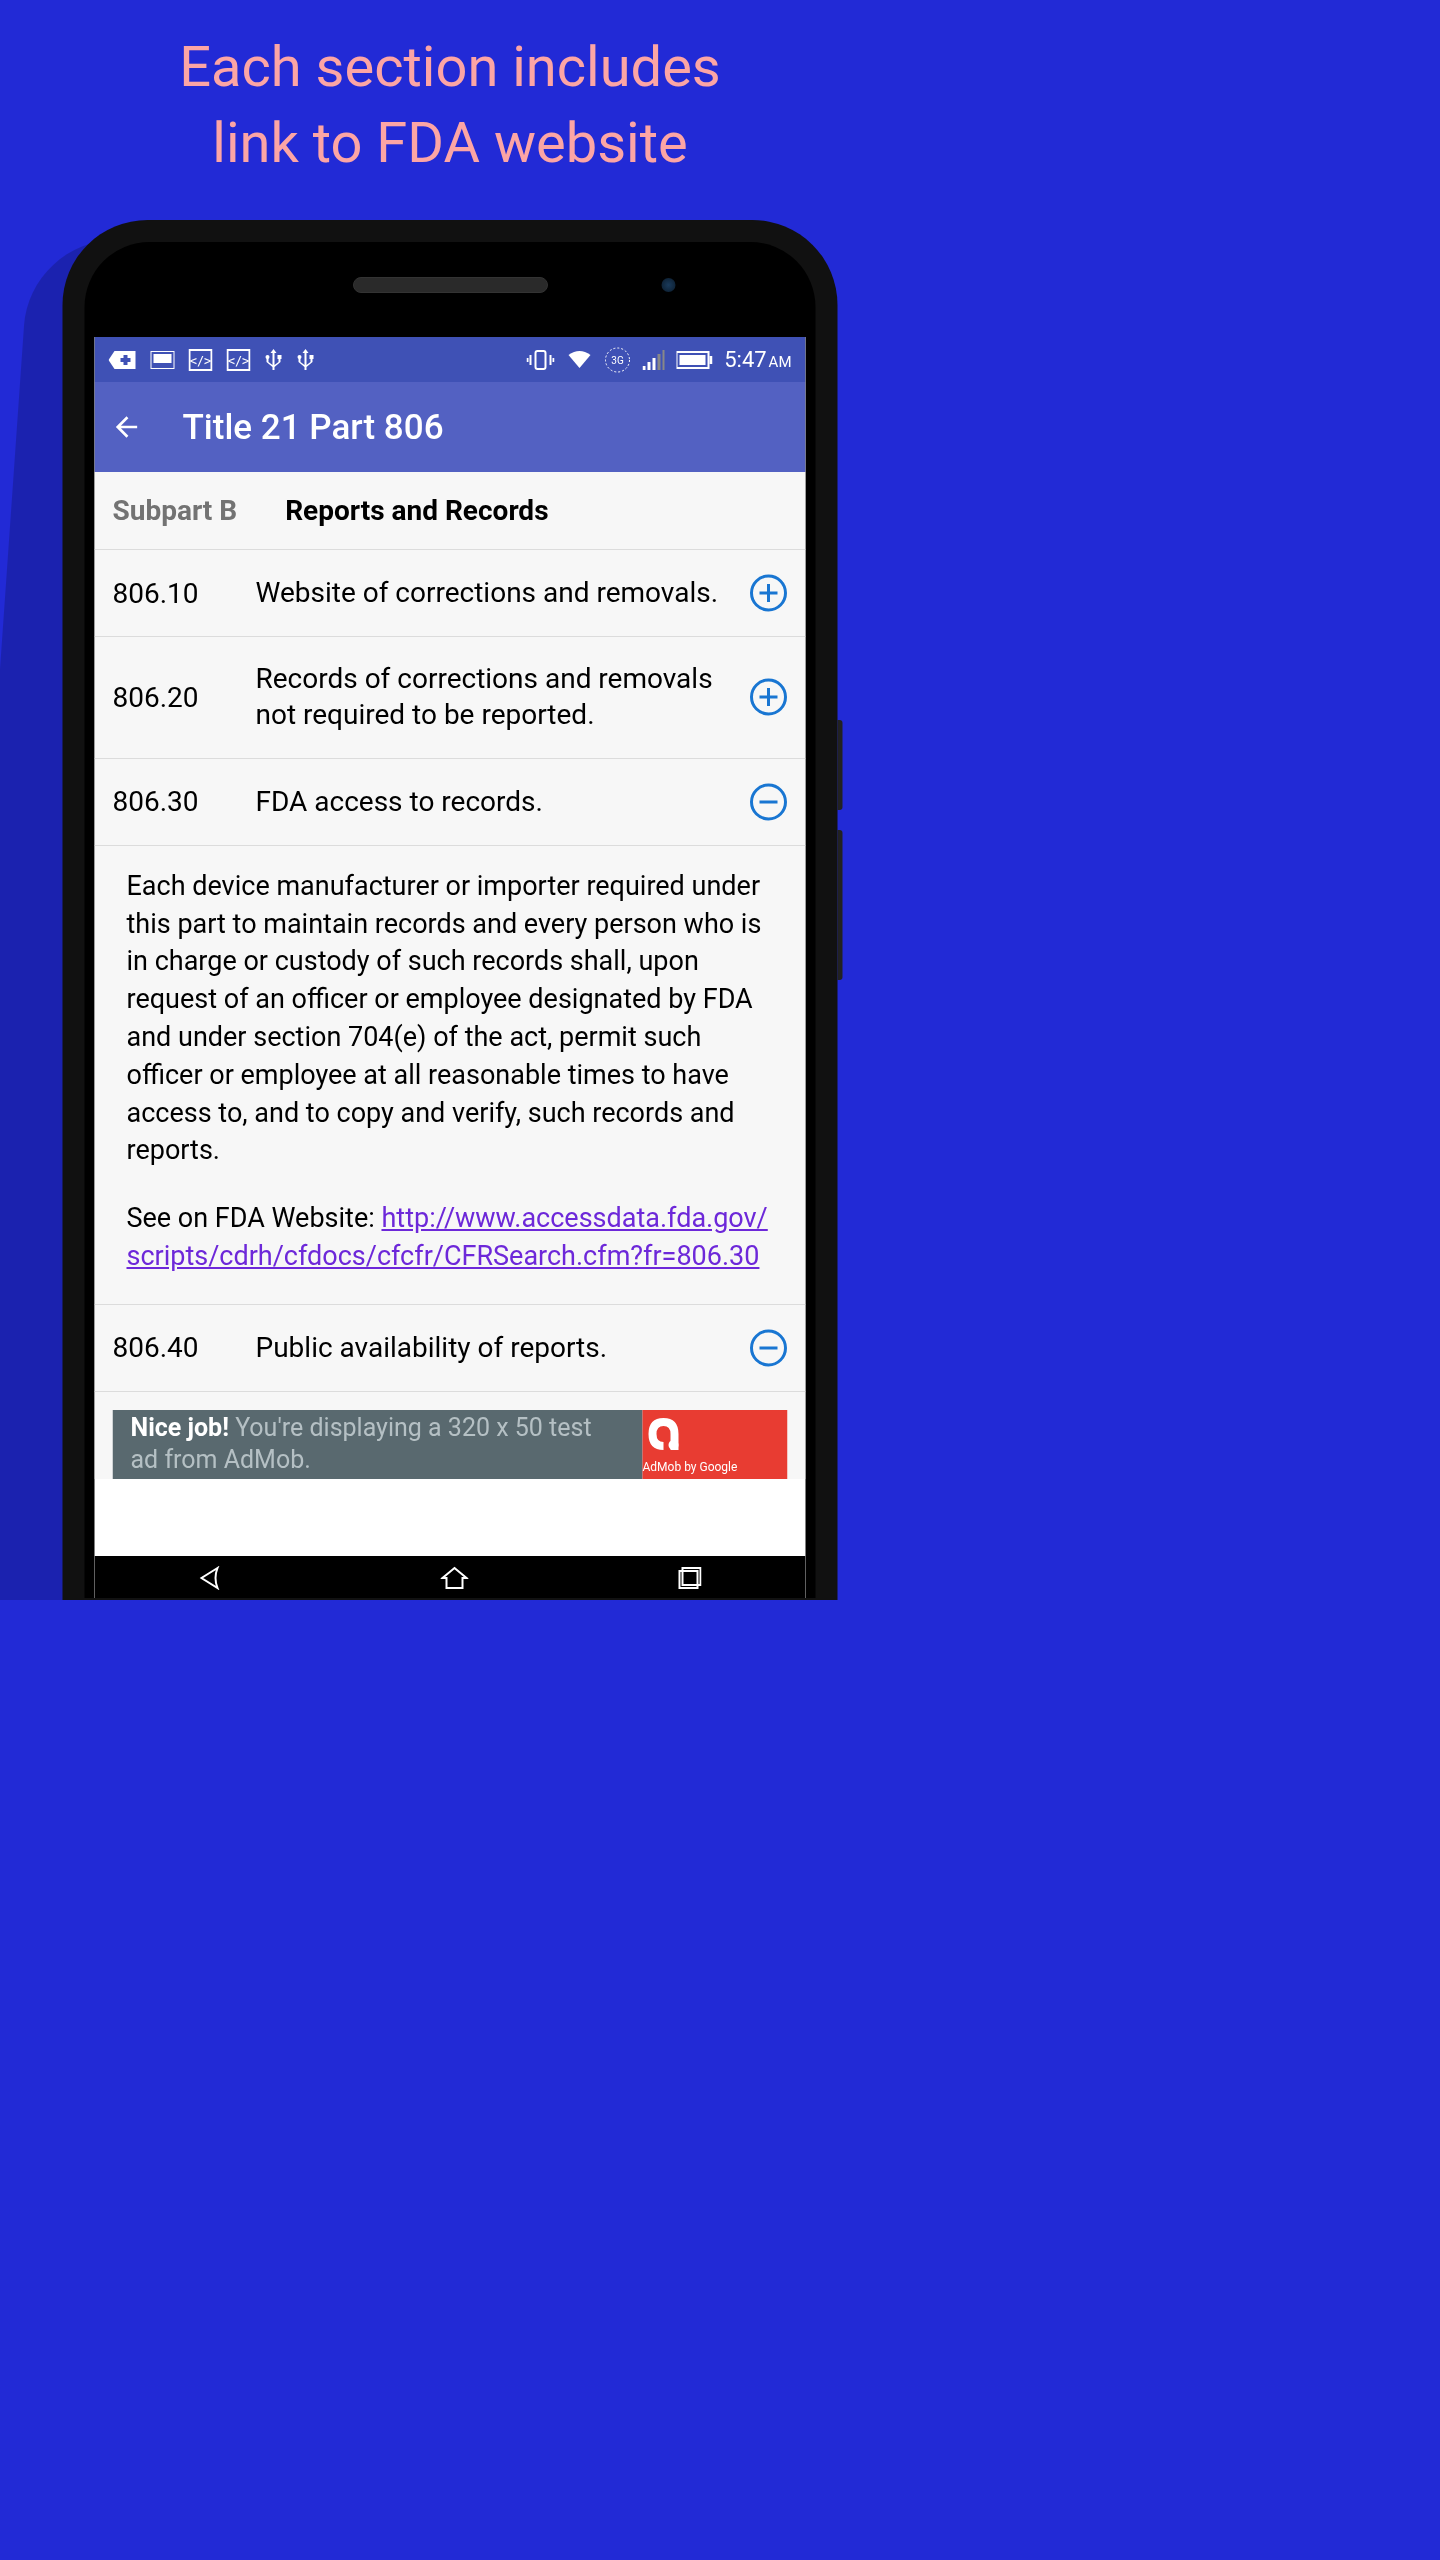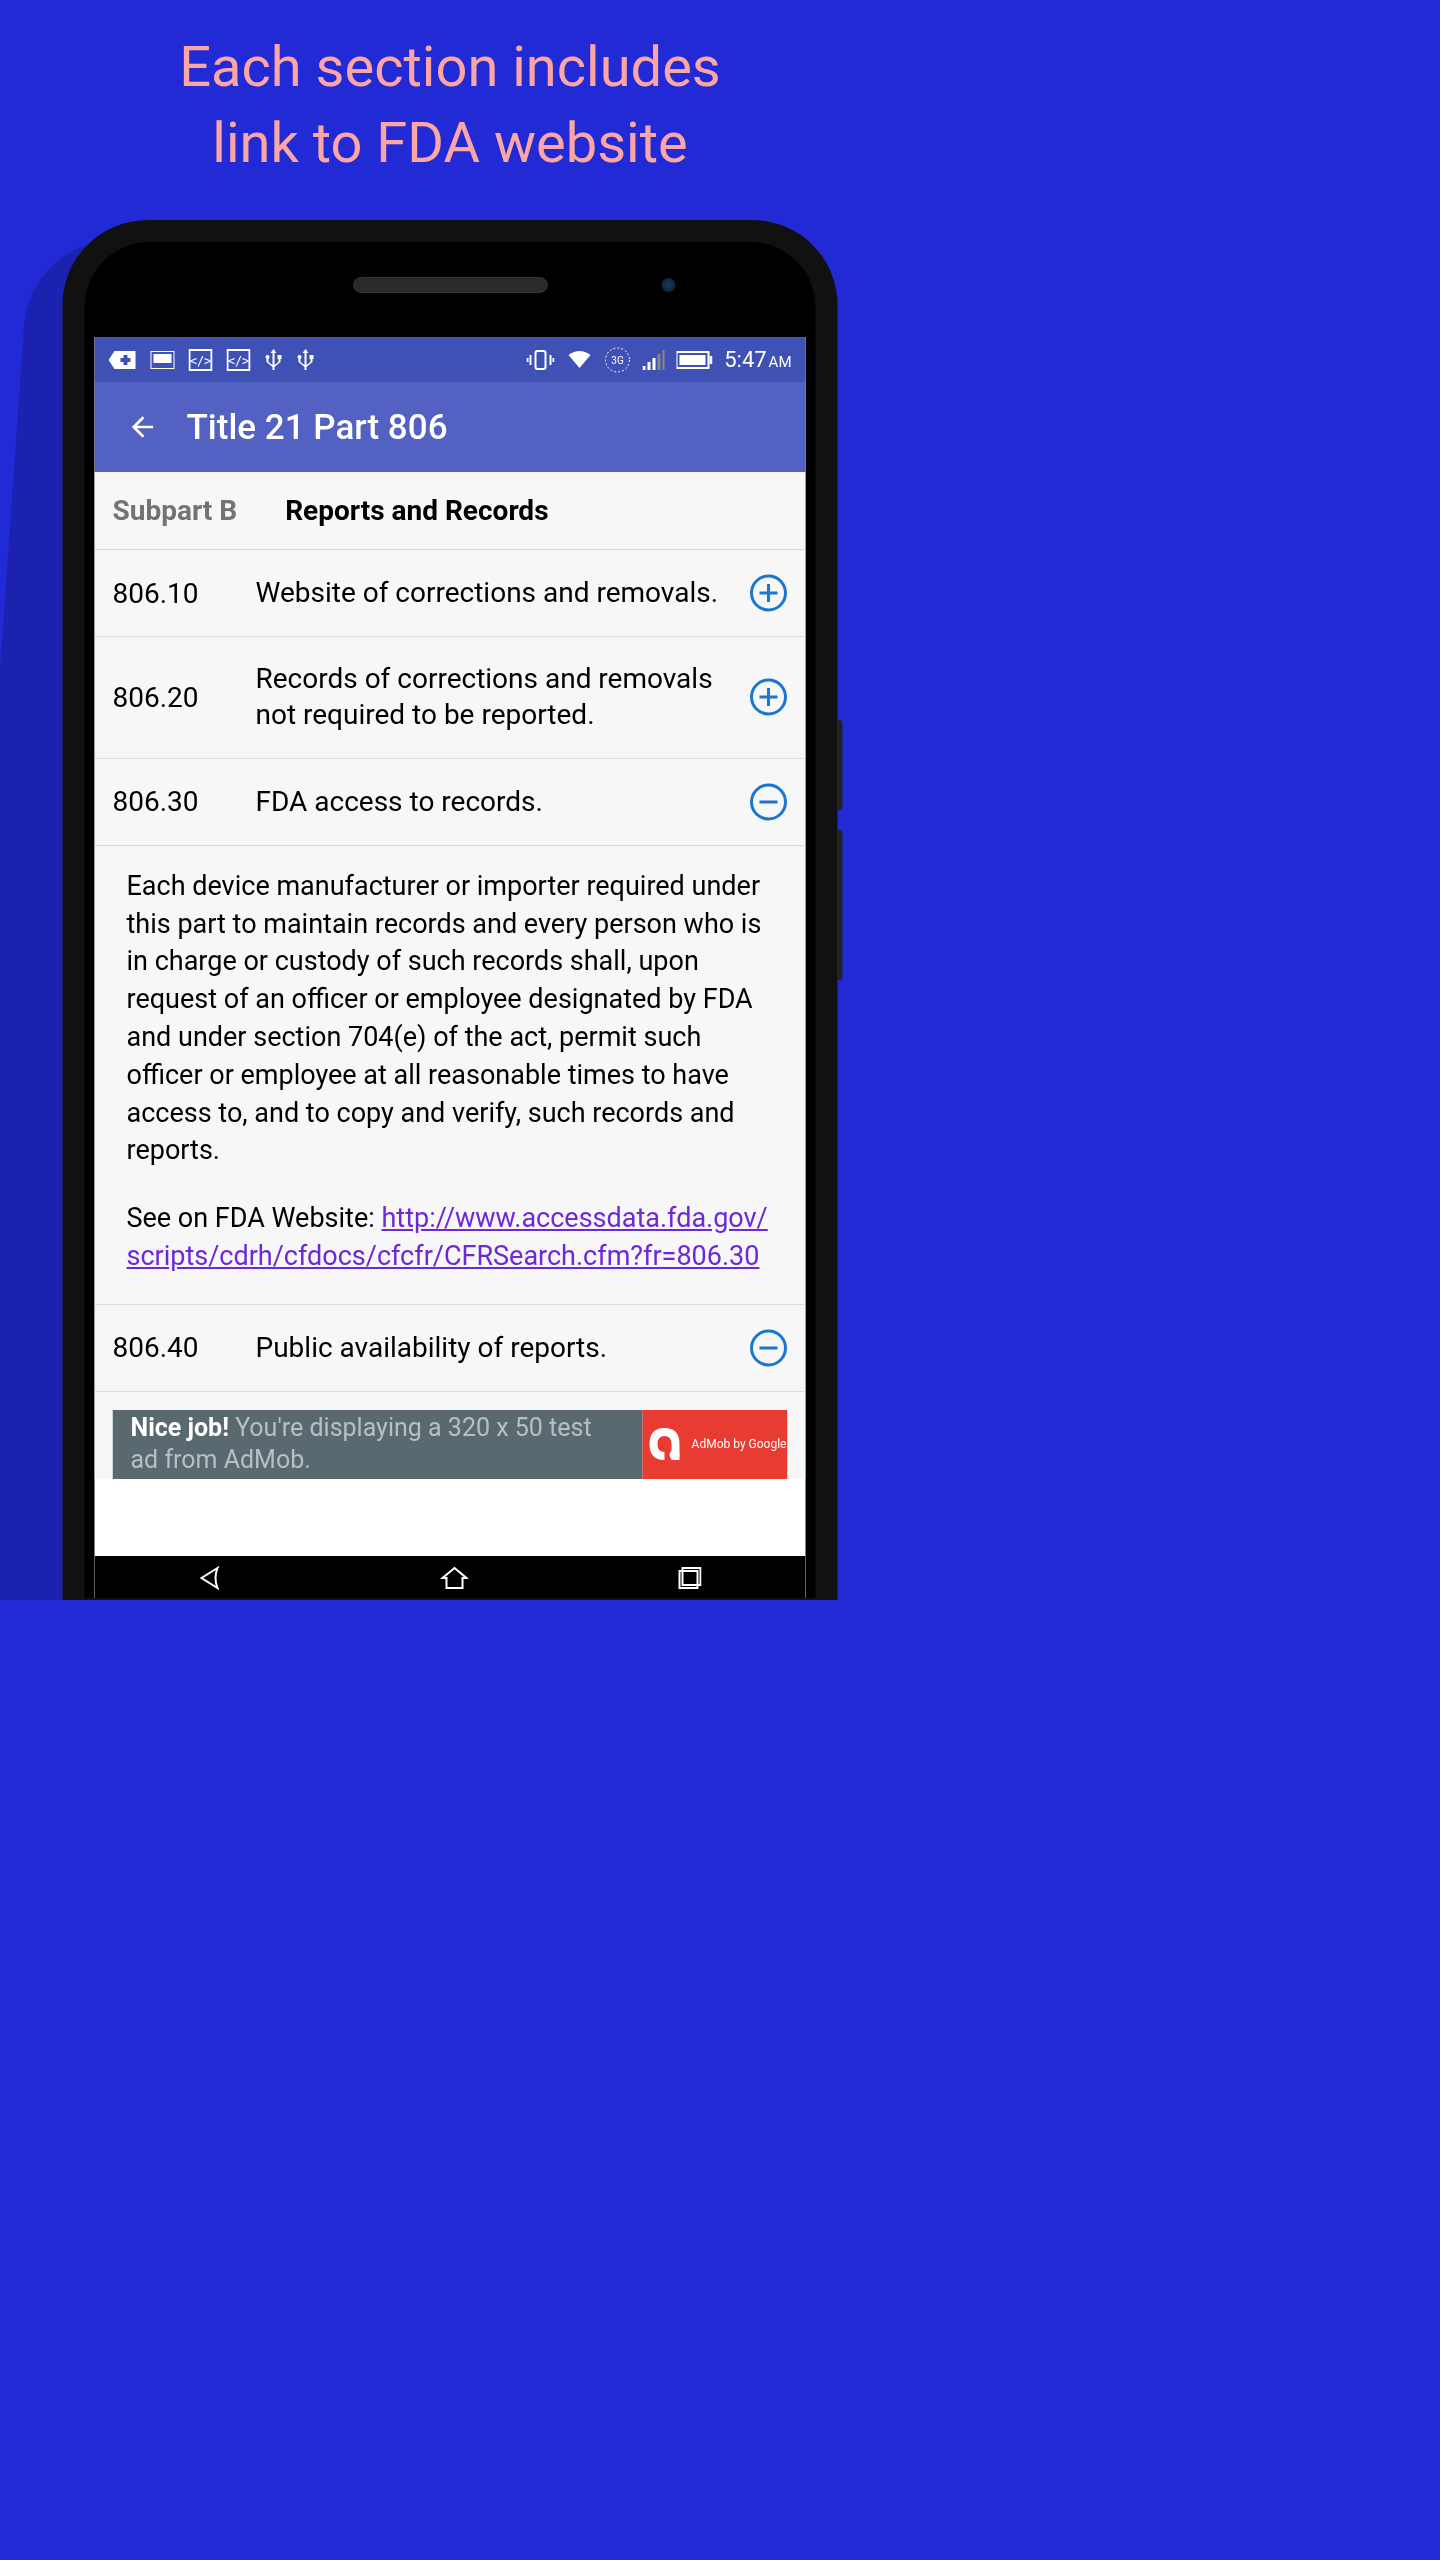--- a/index.html
+++ b/index.html
@@ -142,22 +142,22 @@
     .status-time-ampm {
       font-size: 15px;
       margin-left: 2px;
     }
     
     .app-bar {
       background: #5361c2;
       height: 90px;
       display: flex;
       align-items: center;
-      padding: 0 32px;
-      gap: 28px;
+      padding: 0 16px;
+      gap: 40px;
     }
     
     .back-arrow {
       color: #fff;
       display: flex;
       align-items: center;
     }
     
     .app-title {
       color: #fff;
@@ -259,21 +259,21 @@
     
     .admob-nice {
       color: #fff;
       font-weight: 700;
     }
     
     .admob-right {
       background: #e83c32;
       width: 145px;
       display: flex;
-      align-items: center;
+      flex-direction: column;
       justify-content: center;
       gap: 6px;
     }
     
     .admob-logo-text {
       color: #fff;
       font-size: 12px;
     }
     
     .nav-bar {

